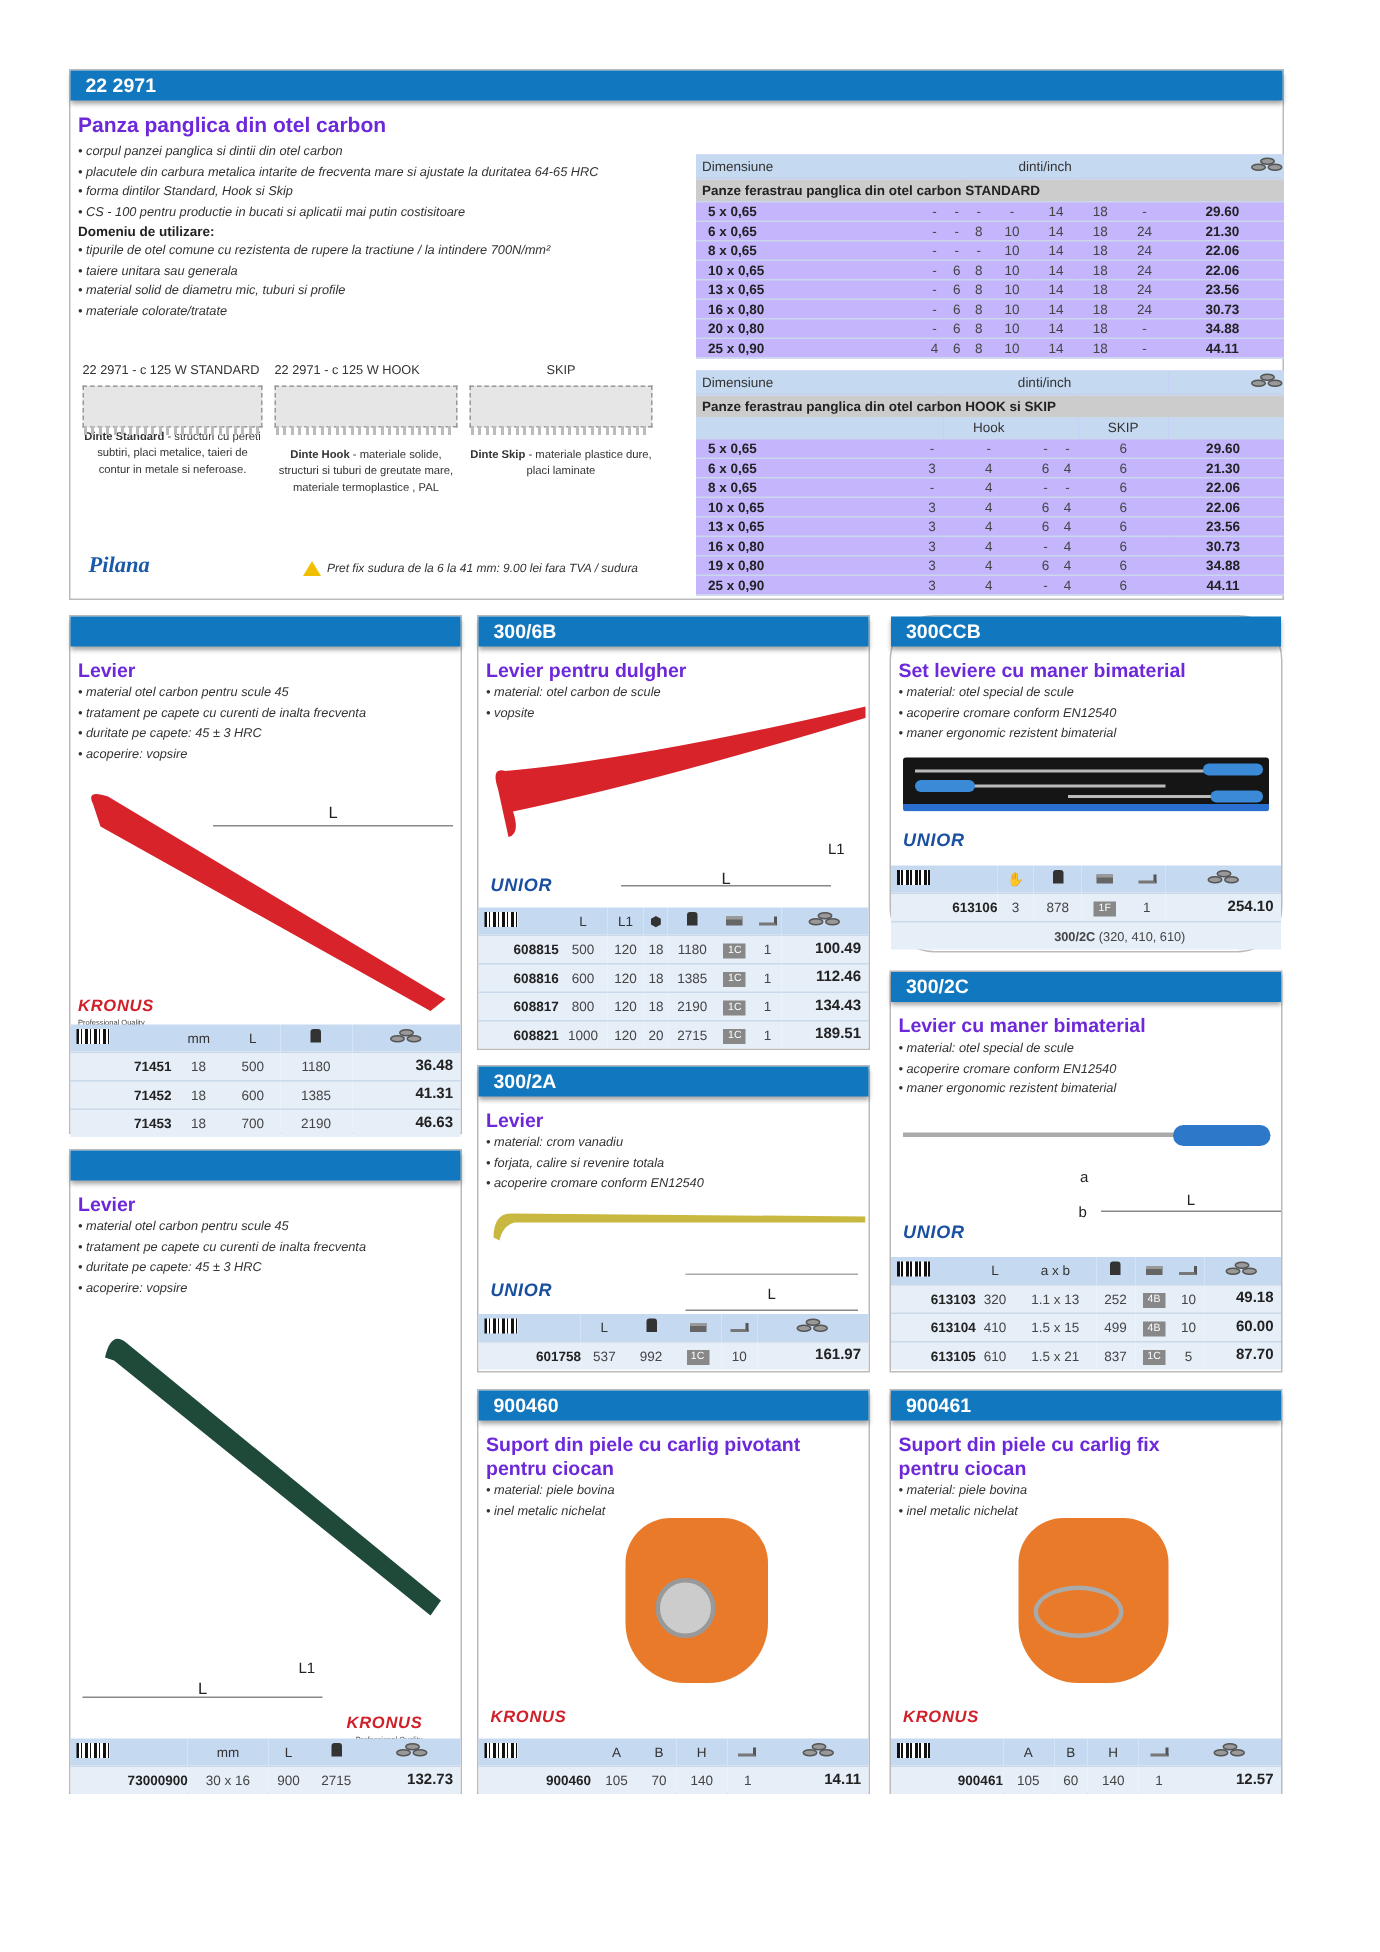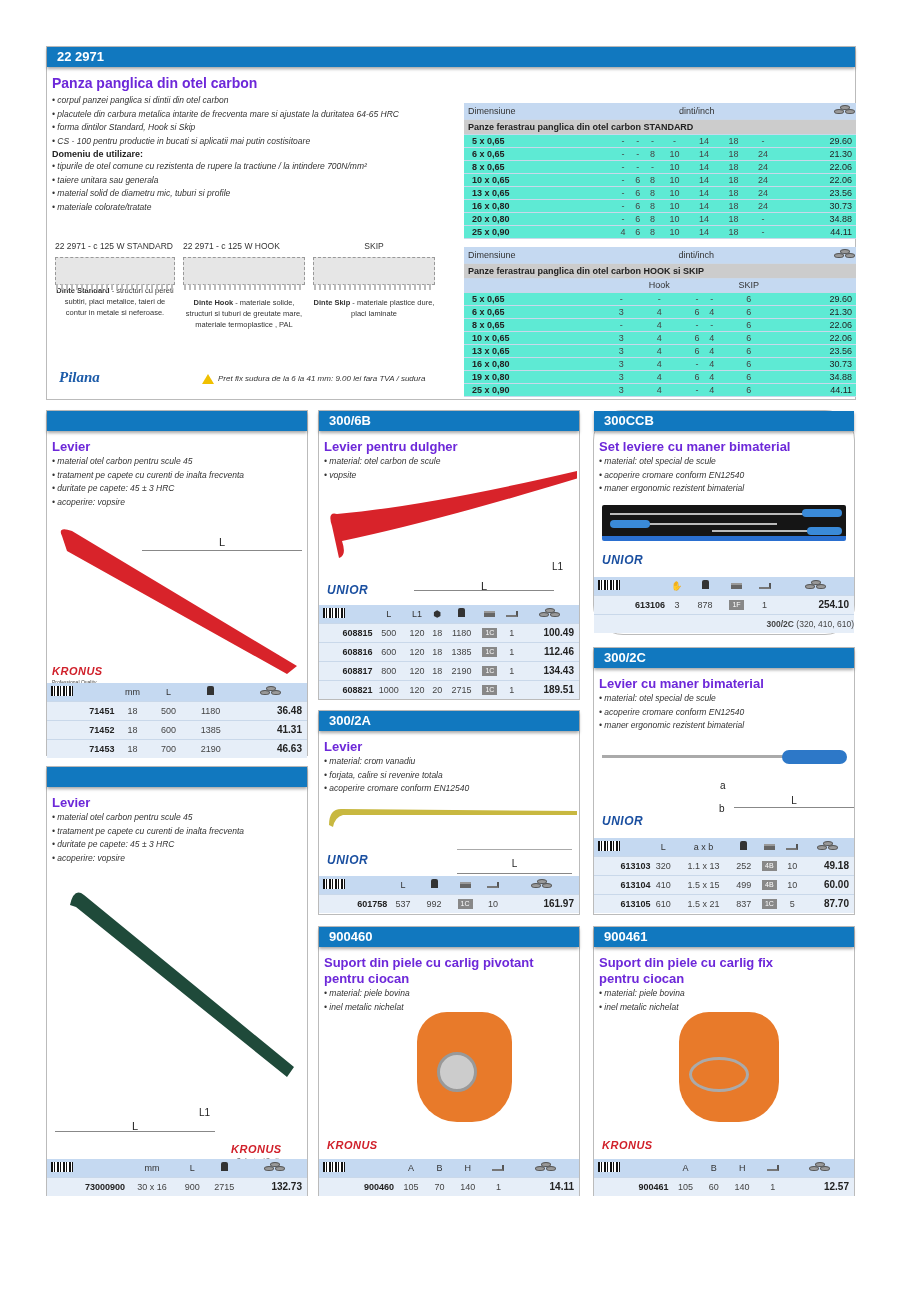--- a/index.html
+++ b/index.html
@@ -10,24 +10,24 @@
 .title{font-weight:bold;font-size:13px;color:#6d28d9;padding:8px 0 0 5px;line-height:16px}
 .bul{font-size:8.5px;font-style:italic;color:#333;line-height:13.5px;padding-left:5px}
 .bul div:before{content:"• "}
 .bul.sp div:before{content:"•  "}
 table{border-collapse:collapse;width:100%}
 .tb th{background:#c5d9f1;font-weight:normal;font-size:9px;color:#333;height:18px;text-align:center}
 .tb td{font-size:9px;color:#444;height:19px;text-align:center;border-top:1px solid #c9d8ea;background:#e6eef8}
 .tb td.code{font-weight:bold;color:#222;text-align:right;padding-left:3px}
 .tb td.price{font-weight:bold;color:#222;text-align:right;padding-right:5px;font-size:10px}
 .badge{display:inline-block;background:#888;color:#fff;font-size:7px;padding:0 3px;line-height:10px}
-.bt{background:#5eead4;font-size:9px}
+.bt{background:#c4b5fd;font-size:9px}
 .bt td{text-align:center;color:#444;height:13px;border-bottom:1px solid #c9d8ea}
 .bt td.d{text-align:left;font-weight:bold;color:#222;padding-left:8px}
-.bt td.p{text-align:right;font-weight:normal;color:#222;padding-right:4px}
+.bt td.p{text-align:center;font-weight:bold;color:#222;padding-right:4px}
 .bt .h1 td{background:#c5d9f1;height:16px;color:#333}
 .bt .h2 td{background:#ccc;font-weight:bold;color:#222;text-align:left;padding-left:4px;height:15px}
 .bt .h3 td{background:#c5d9f1;color:#333;height:14px}
 .logo-kronus{font-weight:bold;font-style:italic;color:#d0202a;font-size:11px;letter-spacing:.5px}
 .logo-unior{font-weight:bold;font-style:italic;color:#1a4fa0;font-size:12px;letter-spacing:.5px}
 .coins{display:inline-block;width:22px;height:10px;position:relative}
 .coins i{position:absolute;width:10px;height:5px;border-radius:50%;background:#999;border:1px solid #555}
 .barcode{display:inline-block;width:22px;height:10px;background:repeating-linear-gradient(90deg,#111 0 2px,#fff 2px 3px,#111 3px 4px,#fff 4px 6px)}
 .weight{display:inline-block;width:7px;height:9px;background:#333;border-radius:2px 2px 0 0}
 .box-icon{display:inline-block;width:11px;height:6px;background:#666;border-top:2px solid #999}
@@ -515,21 +515,21 @@
             <td class="code">613106</td>
             <td>3</td>
             <td>878</td>
             <td><span class="badge">1F</span></td>
             <td>1</td>
             <td class="price">254.10</td>
           </tr>
         </tbody>
       <tbody>
           <tr>
-            <td colspan="6" style="text-align:right;padding-left:45px;font-size:8.5px"><b>300/2C</b> <span>(320, 410, 610)</span></td>
+            <td colspan="6" style="text-align:center;padding-left:45px;font-size:8.5px"><b>300/2C</b> <span>(320, 410, 610)</span></td>
           </tr>
     </tbody>
       </table>
   </div>
 </div>
 
 <div class="card" style="left:593px;top:647px;width:262px;height:268px;">
   <div class="hdr">300/2C</div>
   <div class="title">Levier cu maner bimaterial</div>
   <div class="bul sp">

